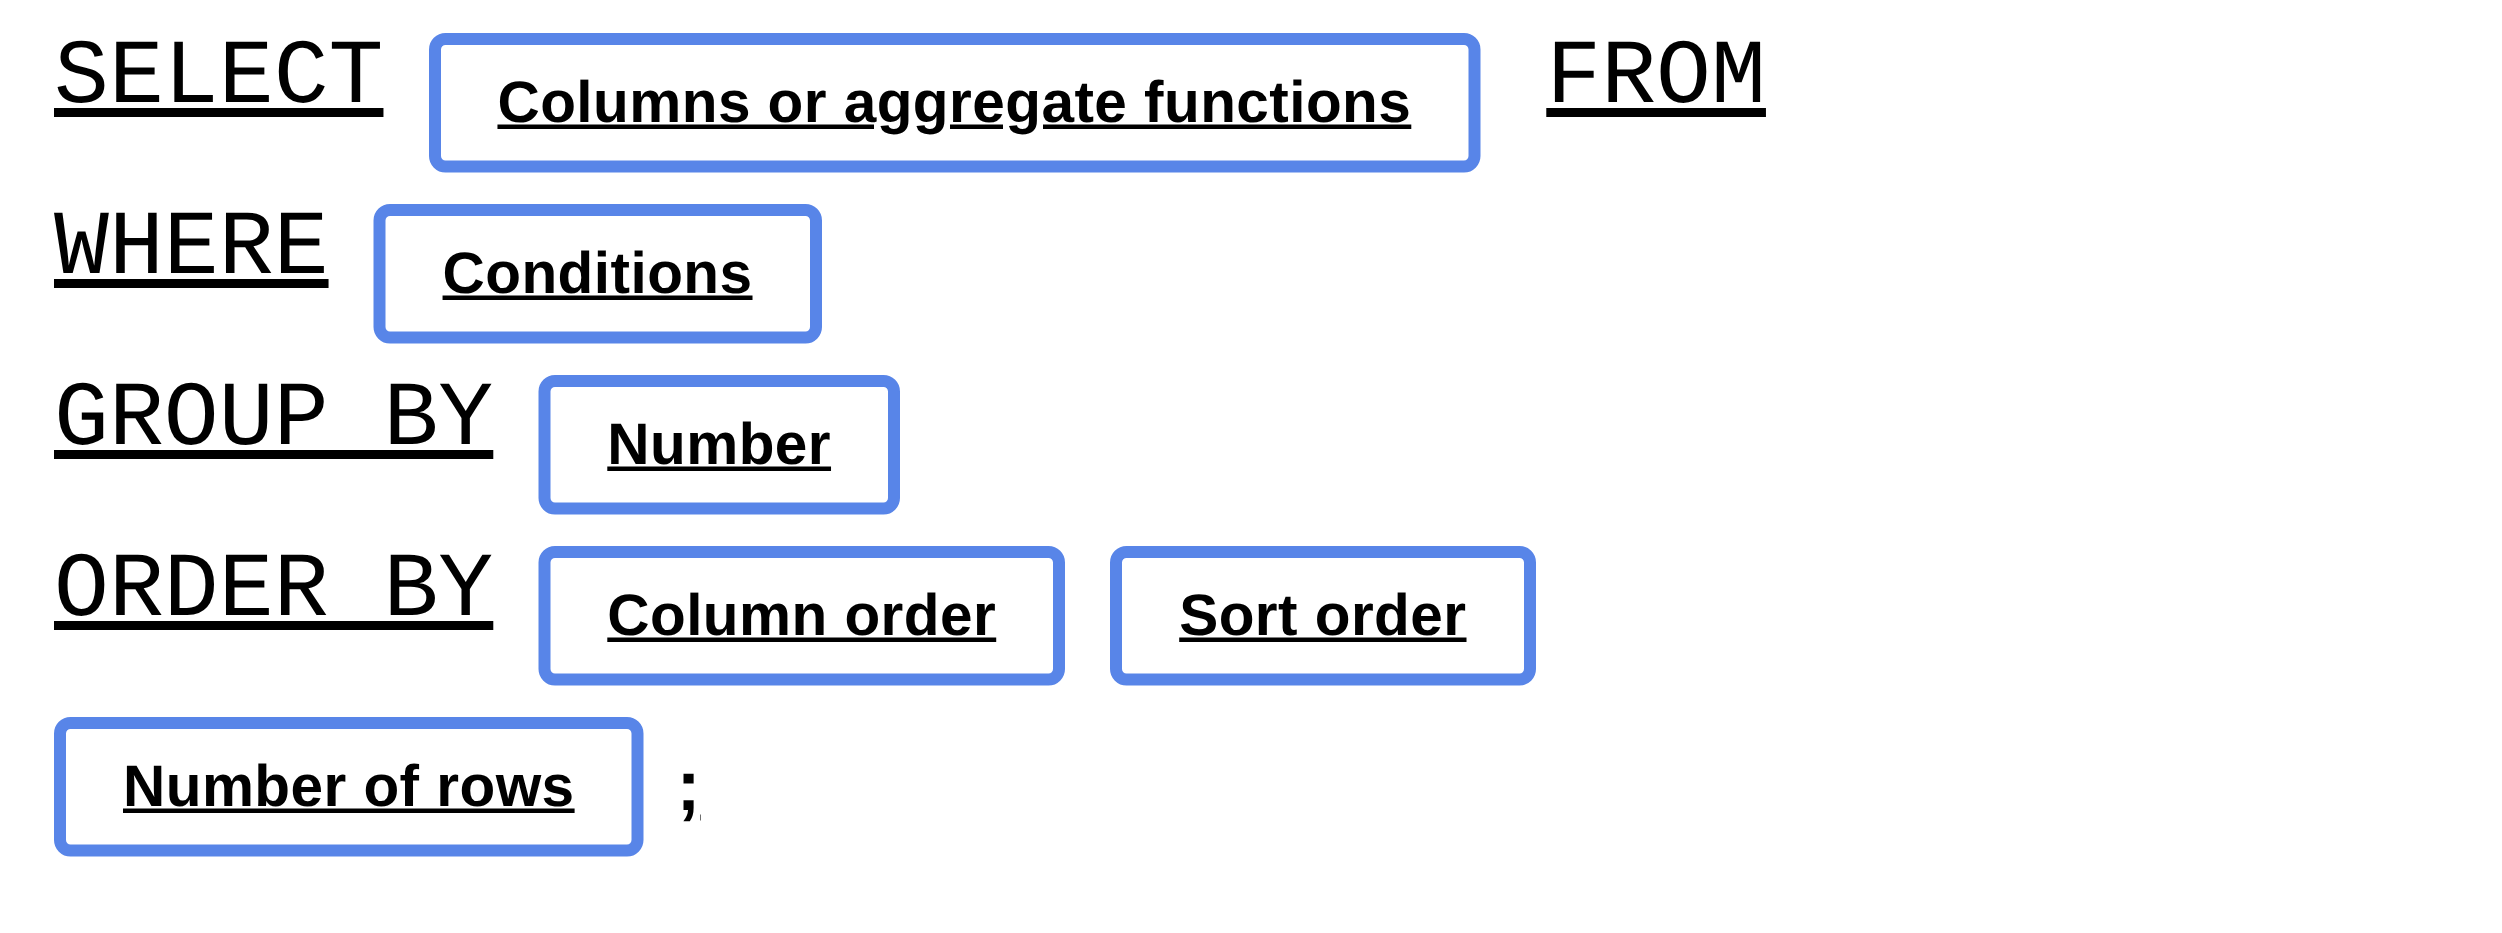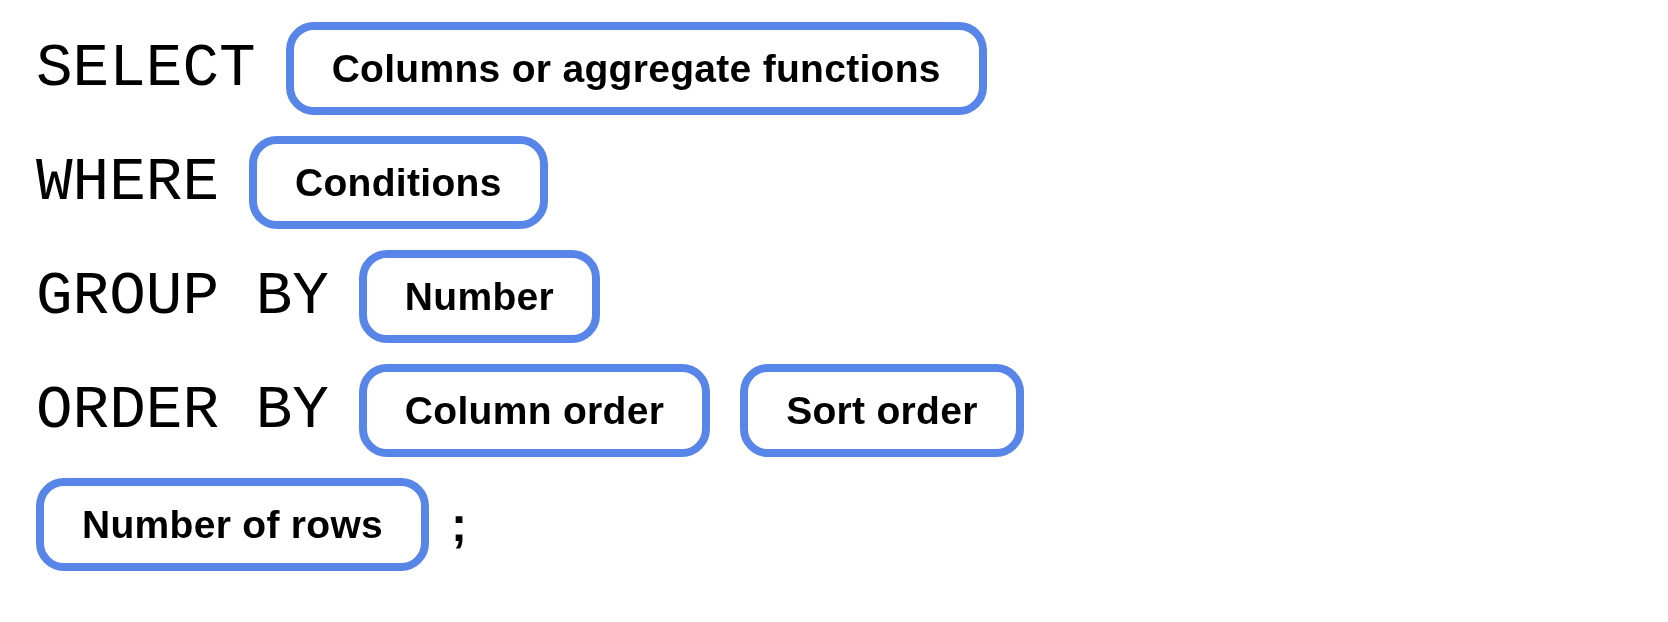--- a/index.html
+++ b/index.html
@@ -16,41 +16,42 @@
     box-sizing: border-box;
     width: 1668px;
     height: 622px;
     padding: 22px 0 0 36px;
     display: flex;
     flex-direction: column;
     row-gap: 21px;
   }
   .row {
     display: flex;
-    align-items: center;
+    align-items: flex-start;
     column-gap: 30px;
     height: 93px;
     white-space: nowrap;
+    text-decoration: underline;
   }
   .kw {
     font-family: "Liberation Mono", "DejaVu Sans Mono", monospace;
     font-size: 61px;
     font-weight: 400;
     line-height: 1;
     color: #000000;
     white-space: pre;
   }
   .kw-from {
     margin-left: 14px; 
   }
   .pill {
     box-sizing: border-box;
     height: 93px;
     border: 8px solid #5885E8;
-    border-radius: 28px;
+    border-radius: 11px;
     padding: 0 38px;
     display: inline-flex;
     align-items: center;
     justify-content: center;
     background: #FFFFFF;
     font-family: "Liberation Sans", "DejaVu Sans", sans-serif;
     font-size: 39px;
     font-weight: 700;
     letter-spacing: 0.3px;
     color: #000000;
@@ -65,20 +66,21 @@
   }
 </style>
 </head>
 <body>
 
 <div class="diagram">
 
   <div class="row">
     <span class="kw">SELECT</span>
     <span class="pill">Columns or aggregate functions</span>
+    <span class="kw kw-from">FROM</span>
   </div>
 
   <div class="row">
     <span class="kw">WHERE</span>
     <span class="pill">Conditions</span>
   </div>
 
   <div class="row">
     <span class="kw">GROUP BY</span>
     <span class="pill">Number</span>

